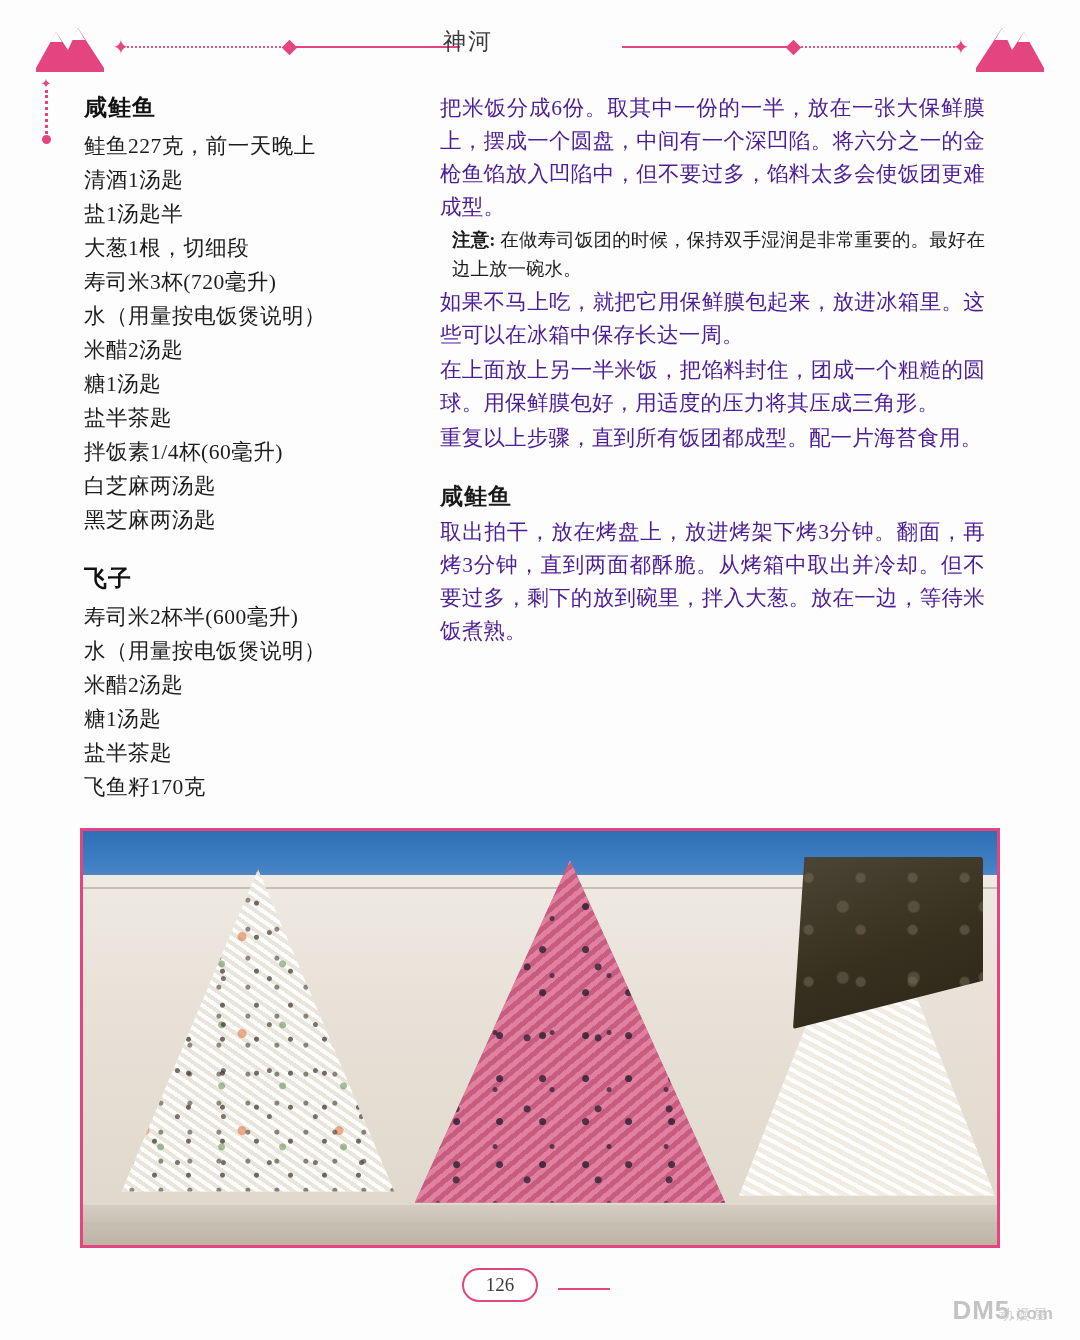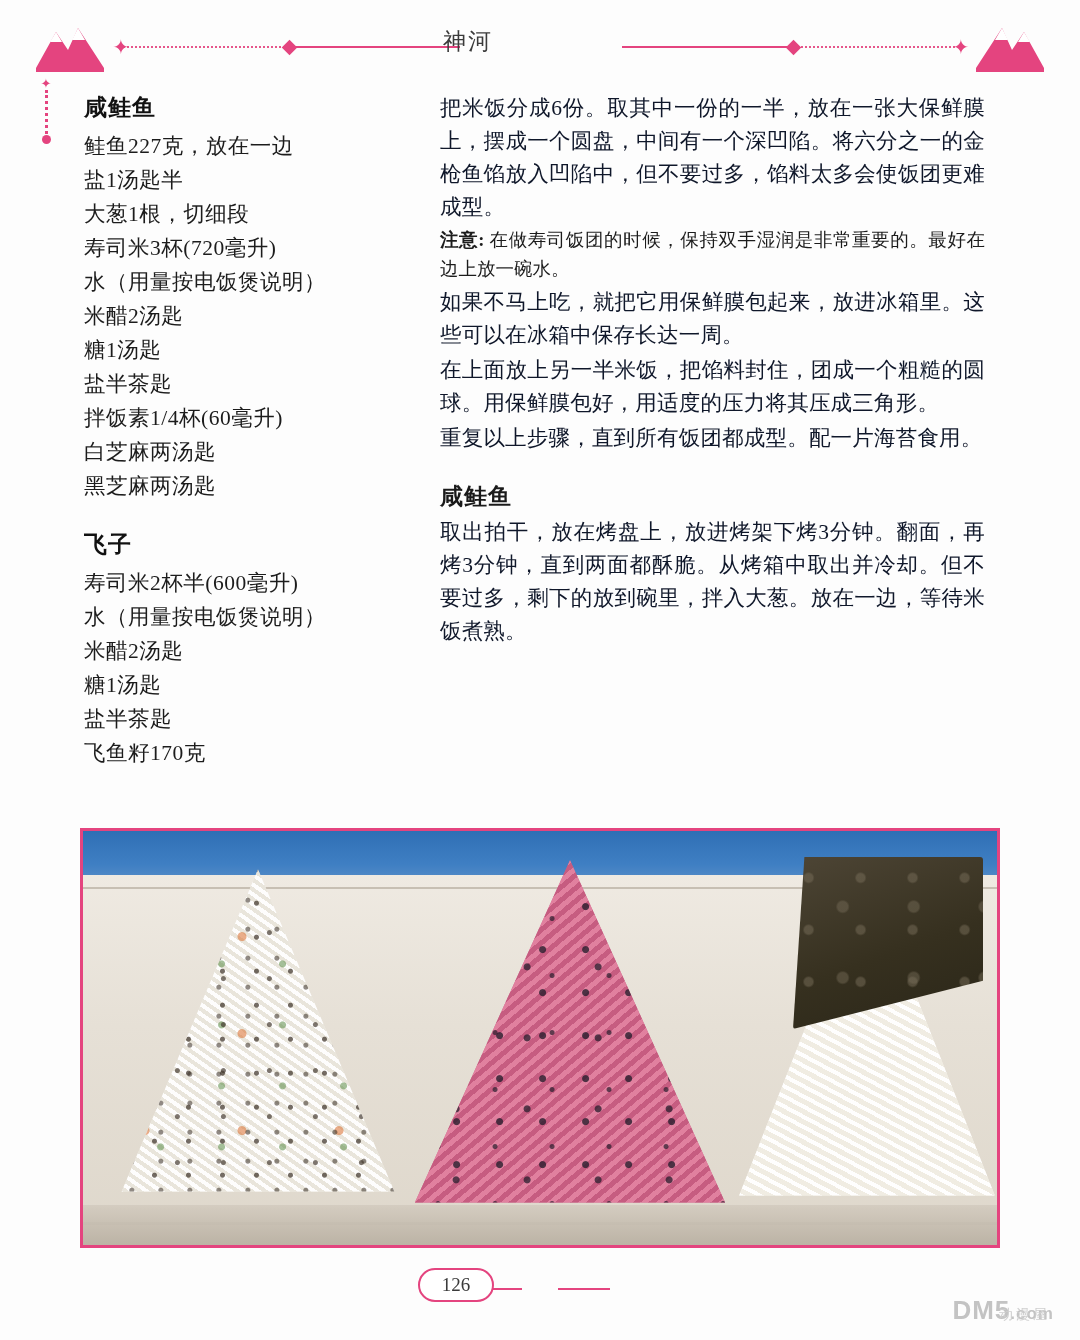--- a/index.html
+++ b/index.html
@@ -156,31 +156,31 @@
     font-size: 21.5px;
     line-height: 34px;
     color: #1c1c1c;
     letter-spacing: .5px;
   }
   .block-gap { height: 26px; }
 
   .para {
     font-size: 21.5px;
     line-height: 33px;
-    color: #0f172a;
+    color: #4c1d95;
     text-align: justify;
     margin: 0 0 2px 0;
     letter-spacing: .2px;
   }
   .note {
     font-size: 18.5px;
     line-height: 29px;
     color: #1c1c1c;
     text-align: justify;
-    margin: 0 0 2px 0;
+    margin: 0 0 2px 12px;
   }
   .note b { font-weight: bold; }
   .sec-title-right {
     font-size: 23px;
     font-weight: bold;
     margin: 26px 0 4px 0;
     letter-spacing: 1px;
   }
 
   
@@ -272,20 +272,21 @@
     left: 0; bottom: 0; width: 100%; height: 40px;
     background: linear-gradient(180deg, rgba(210,202,190,.85), rgba(186,177,163,.95));
   }
 
   
   .page-num {
     position: absolute;
     left: 0; top: 1268px;
     width: 912px;
     text-align: center;
+    padding-left: 44px;
   }
   .page-num .oval {
     display: inline-block;
     border: 2px solid #e4447f;
     border-radius: 22px;
     padding: 4px 22px;
     font-size: 19px;
     color: #3b3b3b;
     font-family: "Liberation Serif", serif;
     background: #fff;
@@ -366,21 +367,22 @@
   <div class="left-stem">
     <div class="tip">✦</div>
     <div class="dotline"></div>
     <div class="dot"></div>
   </div>
 
   <div class="col col-left">
 
     <div>
       <div class="sec-title">咸鲑鱼</div>
-      <div class="ing">鲑鱼227克，放在一边</div>
+      <div class="ing">鲑鱼227克，前一天晚上</div>
+      <div class="ing">清酒1汤匙</div>
       <div class="ing">盐1汤匙半</div>
       <div class="ing">大葱1根，切细段</div>
       <div class="ing">寿司米3杯(720毫升)</div>
       <div class="ing">水（用量按电饭煲说明）</div>
       <div class="ing">米醋2汤匙</div>
       <div class="ing">糖1汤匙</div>
       <div class="ing">盐半茶匙</div>
       <div class="ing">拌饭素1/4杯(60毫升)</div>
       <div class="ing">白芝麻两汤匙</div>
       <div class="ing">黑芝麻两汤匙</div>

